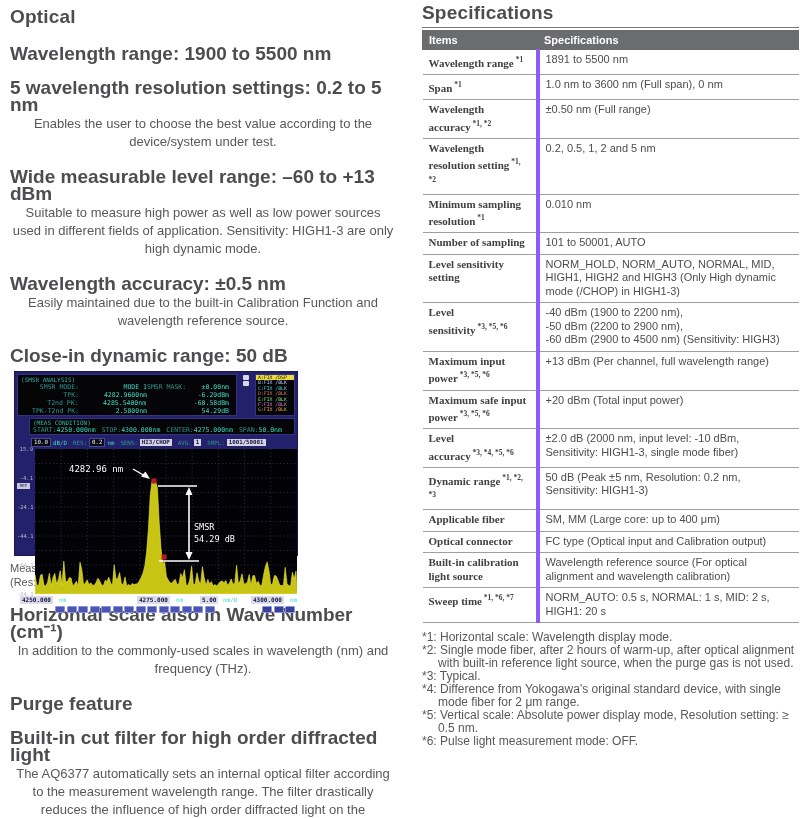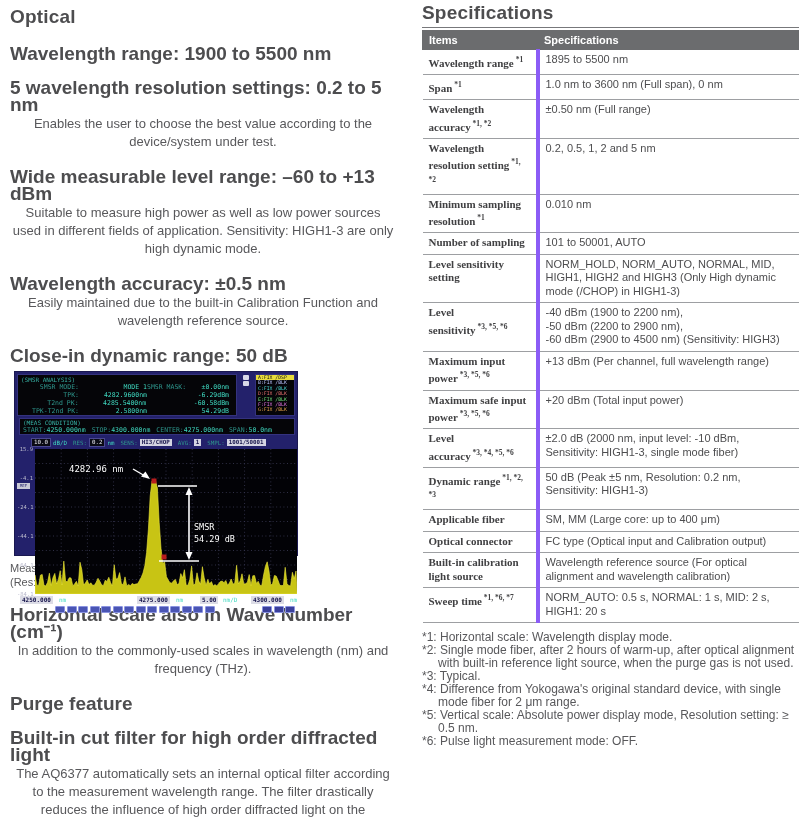--- a/index.html
+++ b/index.html
@@ -22,21 +22,21 @@
   .osa-srow { display:flex; font-size:6.5px; line-height:8px; }
   .osa-sl { width:58px; text-align:right; color:#2e968c; }
   .osa-sv { width:68px; text-align:right; color:#3fd9c0; }
   .osa-sl2 { width:48px; text-align:left; color:#2e968c; }
   .osa-sv2 { flex:1; text-align:right; color:#3fd9c0; padding-right:4px; }
   .osa-midstrip { width:18px; display:flex; flex-direction:column; align-items:center; padding-top:1px; gap:1px; }
   .osa-ic { width:6px; height:5px; background:#d8d8e8; border-radius:1px; }
   .osa-traces { flex:1; background:#050508; border:1px solid #34327e; display:flex; flex-direction:column; }
   .osa-tr { font-size:4.8px; line-height:5.4px; padding-left:2px; white-space:nowrap; overflow:hidden; }
   .osa-tr.active { background:#e8dc3c; }
-  .osa-meas { position:absolute; left:4px; top:46px; right:2px; height:17px; background:#050508; border:1px solid #34327e; padding:0 3px; }
+  .osa-meas { position:absolute; left:14px; top:46px; right:2px; height:17px; background:#050508; border:1px solid #34327e; padding:0 3px; }
   .osa-mrow { display:flex; font-size:6.5px; line-height:8px; white-space:nowrap; }
   .osa-ml { color:#2e968c; margin-left:6px; }
   .osa-ml:first-child { margin-left:0; }
   .osa-mv { color:#3fd9c0; }
   .osa-scale { position:absolute; left:2px; top:65px; right:2px; height:11px; display:flex; align-items:center;
                font-size:5.8px; color:#3fd9c0; white-space:nowrap; padding-left:14px; gap:2px; }
   .osa-box-d { background:#0a0a14; color:#e8e8f0; border:1px solid #4a4890; padding:0 2px; line-height:7px; }
   .osa-box-l { background:#d4d4e2; color:#14124a; padding:0 2px; line-height:7px; font-weight:bold; }
   .osa-sclbl { color:#2e968c; margin-left:4px; }
   .osa-plotwrap { position:absolute; left:2px; top:77px; width:280px; height:145px; }
@@ -242,21 +242,21 @@
         </colgroup>
       <thead>
         <tr>
           <th>Items</th>
           <th>Specifications</th>
         </tr>
       </thead>
       <tbody id="specbody">
           <tr>
             <td class="item"><span>Wavelength range</span><sup> *1</sup></td>
-            <td class="val">1895 to 5500 nm</td>
+            <td class="val">1891 to 5500 nm</td>
           </tr>
           <tr>
             <td class="item"><span>Span</span><sup> *1</sup></td>
             <td class="val">1.0 nm to 3600 nm (Full span), 0 nm</td>
           </tr>
           <tr>
             <td class="item"><span>Wavelength
 accuracy</span><sup> *1, *2</sup></td>
             <td class="val">±0.50 nm (Full range)</td>
           </tr>

